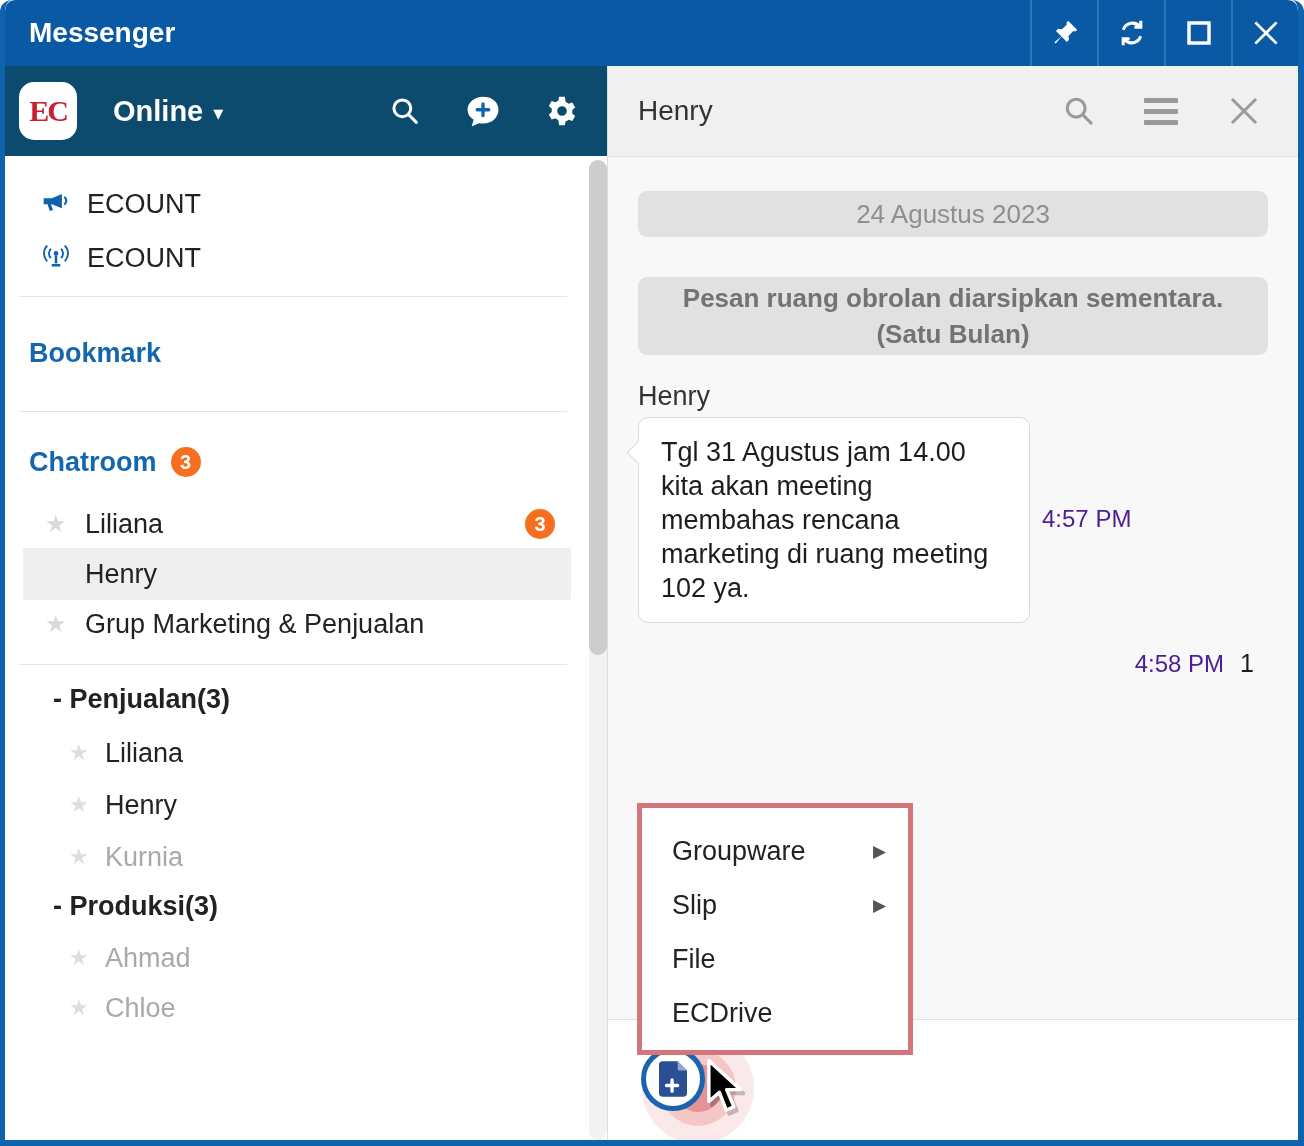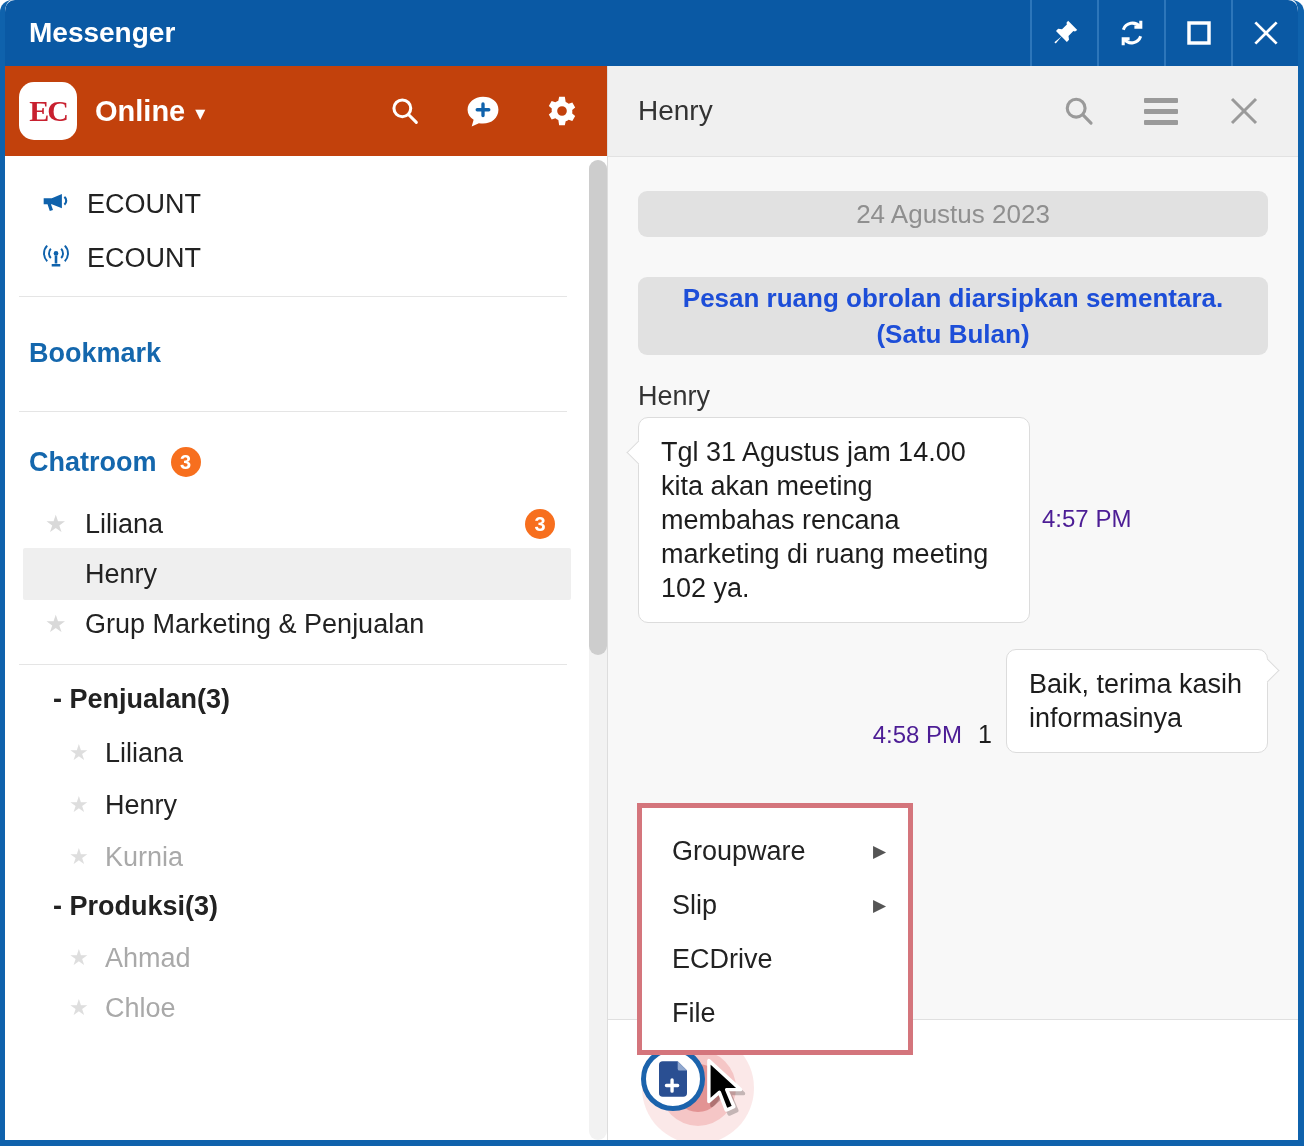--- a/index.html
+++ b/index.html
@@ -13,21 +13,21 @@
   .titlebar{height:66px;background:#0a59a4;display:flex;align-items:center;
             border-radius:10px 10px 0 0;}
   .titlebar .app-title{color:#fff;font-size:28px;font-weight:700;padding-left:24px;flex:1;}
   .win-btn{width:65px;height:66px;display:flex;align-items:center;justify-content:center;
            border-left:2px solid #2d76ba;cursor:pointer;}
   .win-btn svg{display:block;}
   
   .main{display:flex;height:1074px;}
   
   .sidebar{width:602px;position:relative;background:#fff;flex-shrink:0;}
-  .sb-header{height:90px;background:#c2410c;display:flex;align-items:center;}
+  .sb-header{height:90px;background:#0c4a6e;display:flex;align-items:center;gap:18px;}
   .logo{width:58px;height:58px;background:#fff;border-radius:15px;margin-left:14px;
         display:flex;align-items:center;justify-content:center;
         color:#c8202f;font-weight:800;font-size:30px;letter-spacing:-2px;
         font-family:"Liberation Serif","DejaVu Serif",serif;}
   .presence{color:#fff;font-size:29px;font-weight:600;margin-left:18px;display:flex;
             align-items:center;cursor:pointer;}
   .presence .caret{font-size:20px;margin-left:10px;margin-top:4px;}
   .sb-tools{margin-left:auto;margin-right:28px;display:flex;align-items:center;gap:44px;}
   .sb-tools .tool{cursor:pointer;display:flex;}
   .sb-body{position:relative;height:984px;overflow:hidden;}
@@ -65,21 +65,21 @@
   .chat-header .chat-title{font-size:28px;color:#333;padding-left:30px;flex:1;}
   .ch-tools{display:flex;align-items:center;gap:48px;margin-right:36px;}
   .ch-tools .tool{cursor:pointer;display:flex;}
   .hamburger{display:flex;flex-direction:column;gap:6px;}
   .hamburger i{display:block;width:34px;height:5px;background:#9a9a9a;border-radius:1px;}
   .chat-body{flex:1;padding:0 30px;overflow:hidden;}
   .chip{background:#e1e1e1;border-radius:9px;height:46px;display:flex;align-items:center;
         justify-content:center;font-size:26px;color:#8f8f8f;}
   .chip.date{margin-top:34px;} .chip.event{margin-top:38px;}
   .chip.notice{margin-top:40px;height:78px;flex-direction:column;line-height:36px;
-               color:#1d4ed8;font-weight:600;font-size:26px;}
+               color:#737373;font-weight:600;font-size:26px;}
   .sender{font-size:27px;color:#333;margin-top:26px;height:32px;}
   .in-row{display:flex;align-items:center;margin-top:4px;}
   .bubble{background:#fff;border:1px solid #dcdcdc;border-radius:10px;padding:17px 22px;
           font-size:27px;line-height:34px;color:#1d1d1d;position:relative;}
   .bubble.in{width:346px;}
   .bubble.in:before{content:"";position:absolute;left:-9px;top:26px;width:16px;height:16px;
           background:#fff;border-left:1px solid #dcdcdc;border-bottom:1px solid #dcdcdc;
           transform:rotate(45deg);}
   .time{font-size:24px;color:#4c1d95;margin:0 0 2px 12px;white-space:nowrap;}
   .out-row{display:flex;align-items:flex-end;justify-content:flex-end;margin-top:26px;}
@@ -302,38 +302,37 @@
         <div class="in-row">
           <div class="bubble in">Tgl 31 Agustus jam 14.00 kita akan meeting membahas rencana marketing di ruang meeting 102 ya.</div>
           <div class="time">4:57 PM</div>
         </div>
 
         <div class="out-row">
           <div class="meta-out">
             <span class="time">4:58 PM</span>
             <span class="unread">1</span>
           </div>
-          <div class="bubble out">Baik, terima kasih informasinya</div>
         </div>
       </div>
 
       <div class="ctx-menu">
         <div class="ctx-item">
           <span>Groupware</span>
           <span class="arrow">▶</span>
         </div>
         <div class="ctx-item">
           <span>Slip</span>
           <span class="arrow">▶</span>
         </div>
         <div class="ctx-item">
+          <span>File</span>
+        </div>
+        <div class="ctx-item">
           <span>ECDrive</span>
-        </div>
-        <div class="ctx-item">
-          <span>File</span>
         </div>
       </div>
 
       <div class="chat-input">
         <div class="glow g1"></div>
         <div class="glow g2"></div>
         <div class="glow g3"></div>
         <div class="attach-btn">
           <svg width="28" height="36" viewBox="0 0 30 38">
             <path d="M4 0h16l10 10v24a4 4 0 0 1-4 4H4a4 4 0 0 1-4-4V4a4 4 0 0 1 4-4z" fill="#2a4f92"></path>

